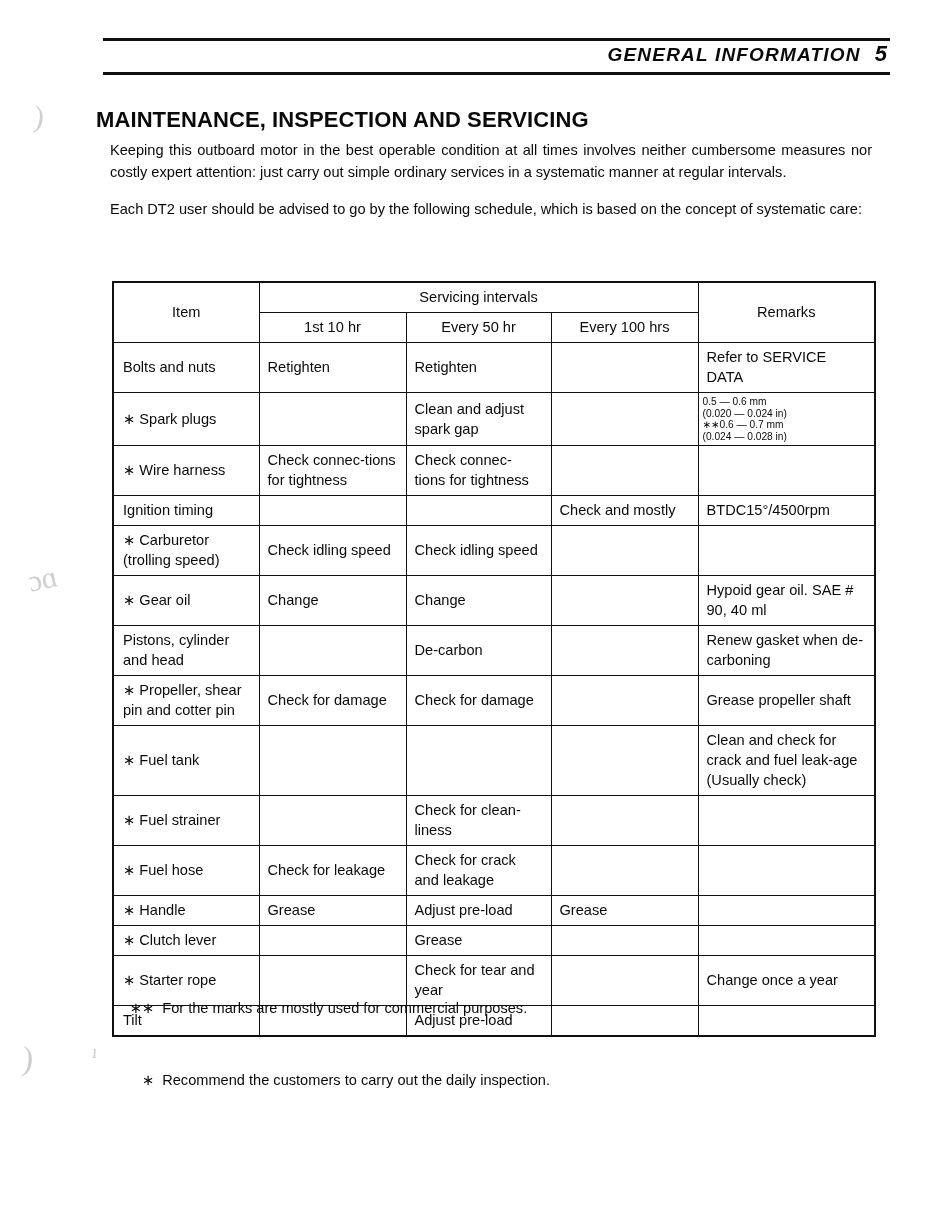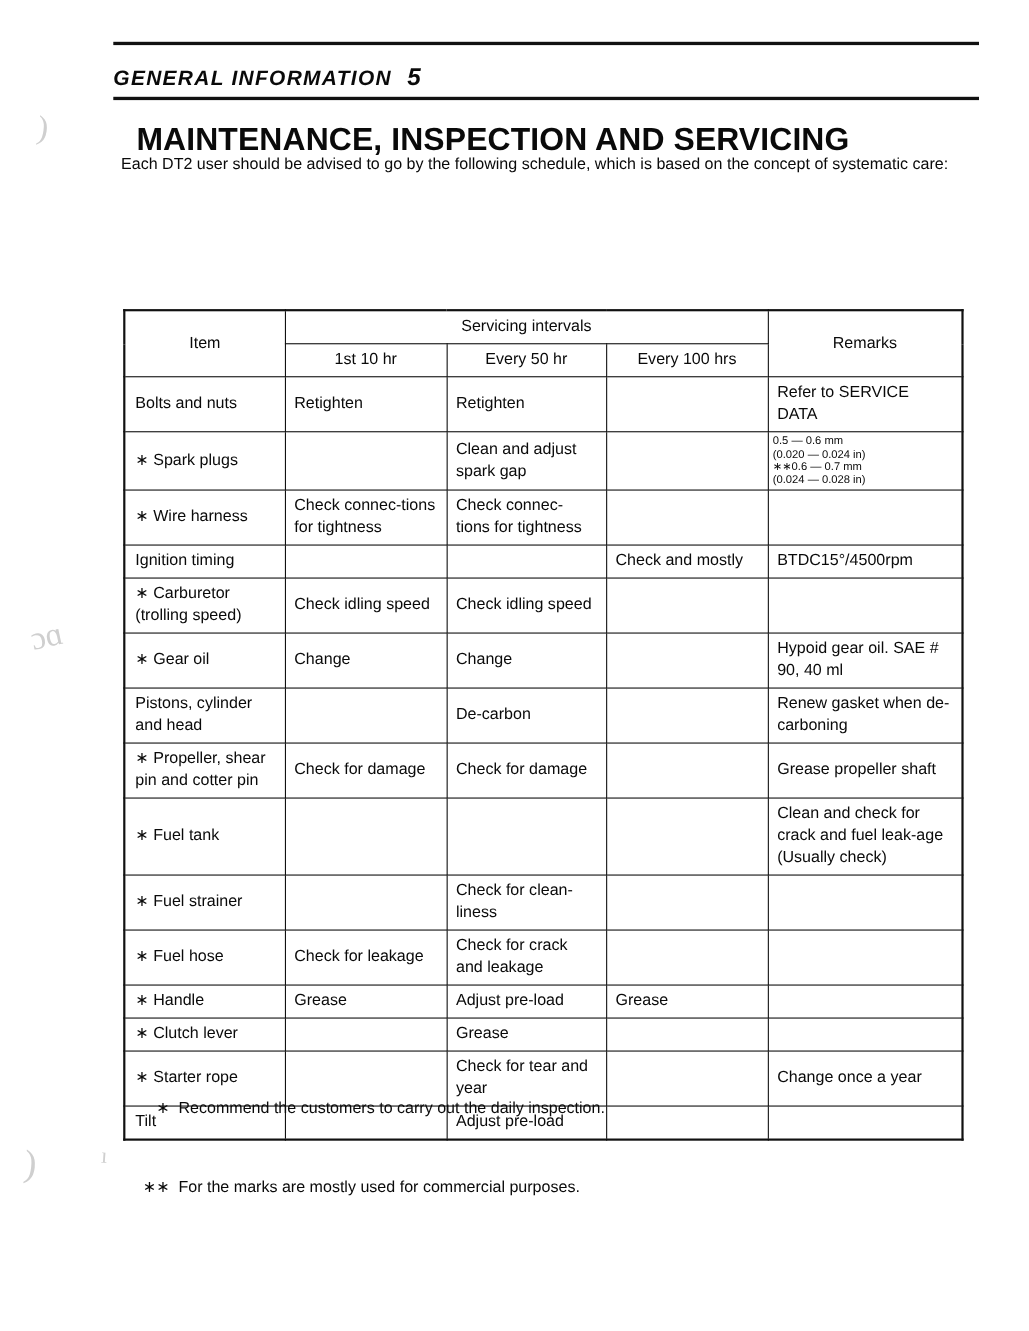--- a/index.html
+++ b/index.html
@@ -29,64 +29,64 @@
     width: 100%;
   }
   .rule-bottom {
     height: 3px;
     background: #111;
     width: 100%;
     margin-top: 2px;
   }
   .header-line {
     display: flex;
-    justify-content: flex-start;
+    justify-content: flex-end;
     align-items: baseline;
-    padding: 16px 3px 3px 0;
+    padding: 0 3px 3px 0;
   }
   .header-title {
     font-weight: bold;
     font-style: italic;
     font-size: 19px;
     letter-spacing: 1.2px;
     white-space: pre;
   }
   .header-pageno {
     font-weight: bold;
     font-style: italic;
     font-size: 22px;
     margin-left: 14px;
   }
 
   
   .section-title {
     position: absolute;
-    left: 124px;
+    left: 96px;
     top: 92px;
-    font-size: 29px;
+    font-size: 22px;
     font-weight: bold;
     letter-spacing: 0.1px;
     white-space: nowrap;
   }
 
   
   .intro {
     position: absolute;
     left: 110px;
     top: 140px;
     width: 762px;
     font-size: 14.6px;
     line-height: 21.5px;
     text-align: justify;
   }
   .intro p {
     margin: 0;
   }
   .intro p + p {
-    margin-top: 6px;
+    margin-top: 16px;
   }
 
   
   .sched-wrap {
     position: absolute;
     left: 112px;
     top: 281px;
     width: 762px;
   }
   table.sched {
@@ -174,20 +174,21 @@
   <div class="header-line">
     <span class="header-title">GENERAL INFORMATION</span>
     <span class="header-pageno">5</span>
   </div>
   <div class="rule-bottom"></div>
 </div>
 
 <h1 class="section-title">MAINTENANCE, INSPECTION AND SERVICING</h1>
 
 <div class="intro">
+  <p>Keeping this outboard motor in the best operable condition at all times involves neither cumbersome measures nor costly expert attention: just carry out simple ordinary services in a systematic manner at regular intervals.</p>
   <p>Each DT2 user should be advised to go by the following schedule, which is based on the concept of systematic care:</p>
 </div>
 
 <div class="sched-wrap">
   <table class="sched">
     <colgroup>
       <col style="width:146px">
       <col style="width:147px">
       <col style="width:145px">
       <col style="width:147px">
@@ -475,23 +476,23 @@
           <td>
             <div class="cell"></div>
           </td>
         </tr>
       </tbody>
   </table>
 </div>
 
 <div class="footnotes">
   <div class="fn">
-    <span class="fn-mark">∗</span><span>Recommend the customers to carry out the daily inspection.</span>
+    <span class="fn-mark">∗∗</span><span>For the marks are mostly used for commercial purposes.</span>
   </div>
   <div class="fn">
-    <span class="fn-mark">∗∗</span><span>For the marks are mostly used for commercial purposes.</span>
+    <span class="fn-mark">∗</span><span>Recommend the customers to carry out the daily inspection.</span>
   </div>
 </div>
 
 <div class="artifact art-a">)</div>
 <div class="artifact art-b">ɔɑ</div>
 <div class="artifact art-c">)</div>
 <div class="artifact art-d">ı</div>
 
 </body></html>

